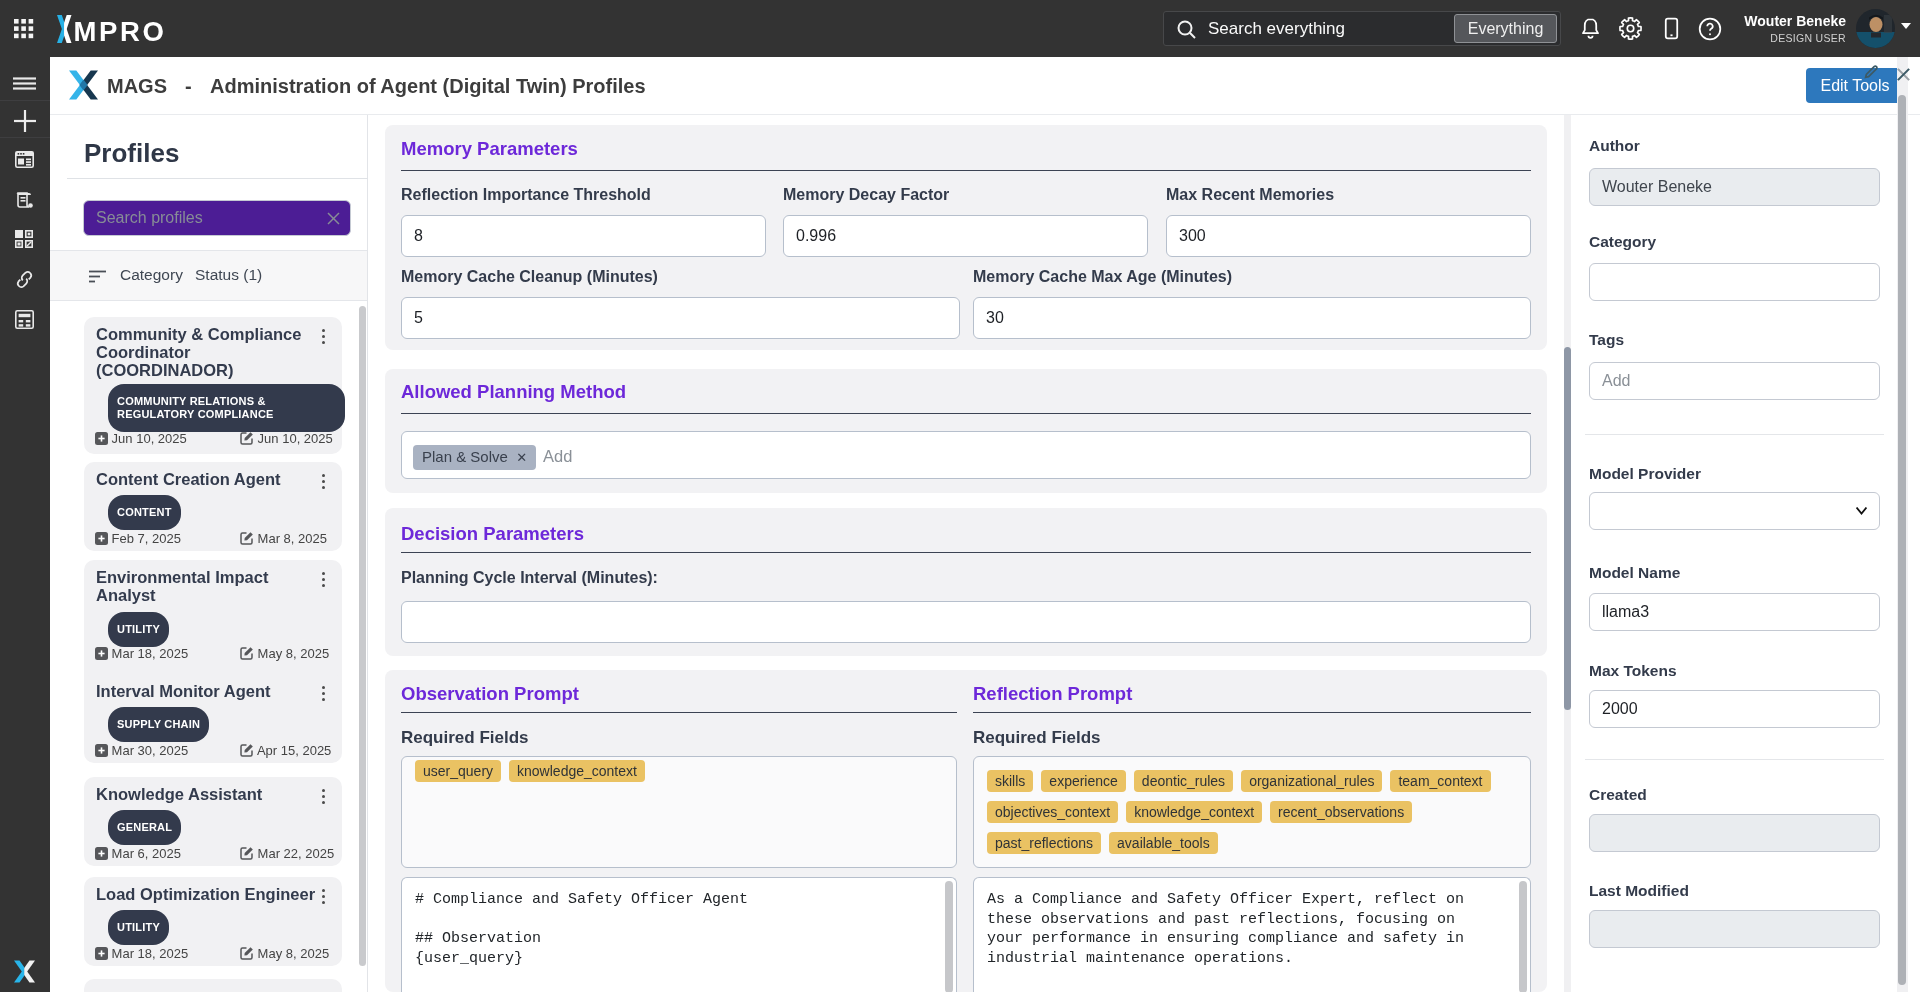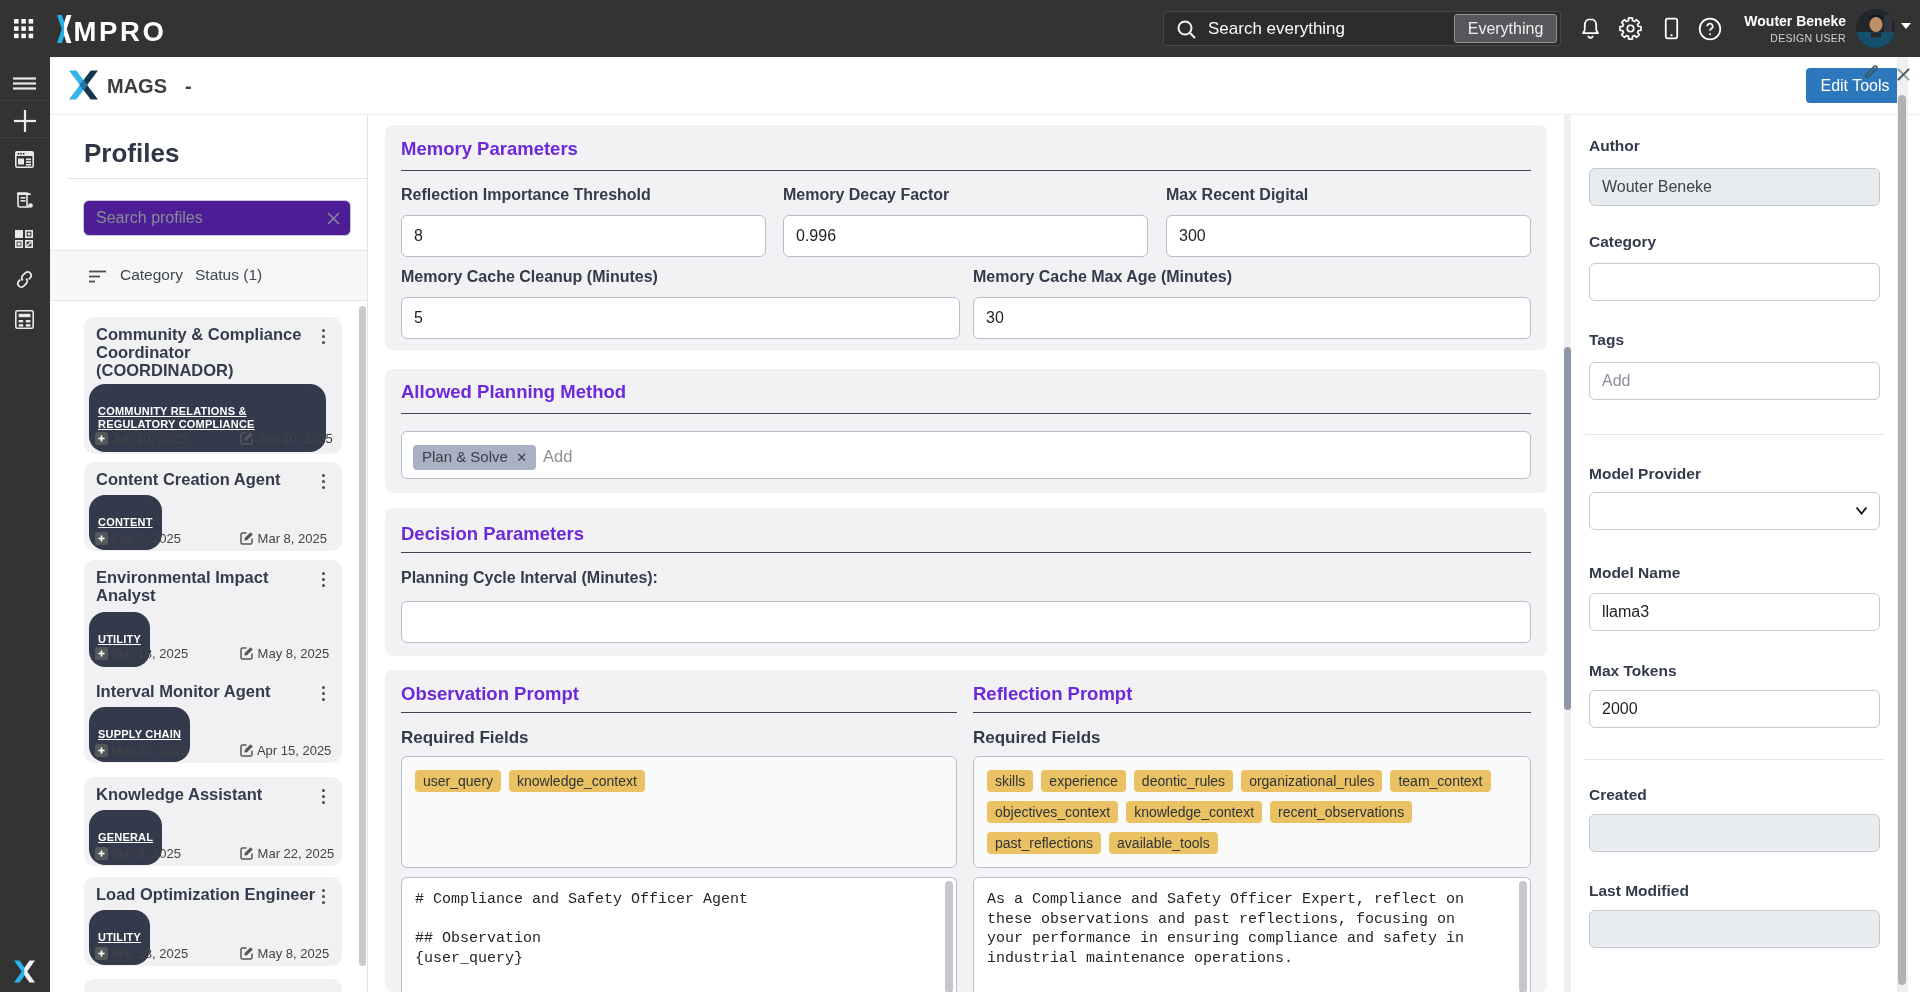--- a/index.html
+++ b/index.html
@@ -18,22 +18,22 @@
   #everything { position:absolute; right:3px; top:2px; width:103px; height:29px; background:#55575b;
     border:1px solid #8f9195; border-radius:3px; color:#efefef; font-size:16px; text-align:center;
     line-height:28px; }
   .ticon { position:absolute; top:16px; }
   
   #leftpanel { position:absolute; left:50px; top:115px; width:318px; height:877px; background:#fff;
     border-right:1px solid #e2e4e8; }
   .pcard { position:absolute; left:34px; width:258px; background:#f1f1f3; border-radius:10px; }
   .pcard h3 { font-size:16.5px; font-weight:bold; color:#333b4d; line-height:18px;
     position:absolute; left:12px; top:8px; width:232px; }
-  .badge { position:absolute; left:5px; background:#333a4c; color:#fff; font-size:11px;
-    font-weight:bold; border-radius:16px; padding:21px 9px; line-height:13px; letter-spacing:0.2px;text-decoration:underline; }
+  .badge { position:absolute; left:24px; background:#333a4c; color:#fff; font-size:11px;
+    font-weight:bold; border-radius:16px; padding:11px 9px; line-height:13px; letter-spacing:0.2px; }
   .dts { position:absolute; font-size:13px; color:#444; }
   .dots { position:absolute; right:16px; top:12px; width:4px; }
   .dots span { display:block; width:3.2px; height:3.2px; border-radius:50%; background:#4a4a4a; margin-bottom:2.6px; }
   
   #main { position:absolute; left:369px; top:115px; width:1203px; height:877px; background:#fff; }
   .mcard { position:absolute; left:16px; width:1162px; background:#f2f2f4; border-radius:8px; }
   .mtitle { position:absolute; left:16px; font-size:18.5px; font-weight:bold; color:#6d28d9; }
   .mhr { position:absolute; left:16px; width:1130px; height:0; border-top:1.5px solid #3c4353; }
   .flabel { position:absolute; font-size:16px; font-weight:bold; color:#333b4b; }
   .inp { position:absolute; height:42px; background:#fff; border:1px solid #b6bfcc; border-radius:6px;
@@ -233,20 +233,21 @@
       <path d="M21.7 0.5 L29 0.5 L7.3 29.5 L0 29.5 Z" fill="#35b4e9"></path>
     </g>
     <g clip-path="url(#hxr)">
       <path d="M0 0.5 L7.3 0.5 L29 29.5 L21.7 29.5 Z" fill="#17374f"></path>
       <path d="M21.7 0.5 L29 0.5 L7.3 29.5 L0 29.5 Z" fill="#17374f"></path>
     </g>
     <path d="M14.5 9.6 L18.6 15 L14.5 20.4 L10.4 15 Z" fill="#2077a8"></path>
   </svg>
   <div class="htitle" style="left:57px;top:18px">MAGS</div>
   <div class="htitle" style="left:135px;top:18px">-</div>
+  <div class="htitle" style="left:160px;top:18px">Administration of Agent (Digital Twin) Profiles</div>
   <div class="abs" style="left:1756px;top:11px;width:98px;height:35px;background:#2d78bd;border-radius:4px;color:#fff;font-size:16px;text-align:center;line-height:35px">Edit Tools</div>
 
   <svg class="abs" style="left:1813px;top:7px;z-index:6" width="16" height="16" viewBox="0 0 18 18" fill="none" stroke="#3c5a66" stroke-width="2">
     <path d="M3 15 L3.8 11.8 L12.5 3 a1.8 1.8 0 0 1 2.6 2.6 L6.3 14.2 Z"></path>
   </svg>
 
   <svg class="abs" style="left:1847px;top:11px;z-index:6" width="13" height="13" viewBox="0 0 15 15" fill="none" stroke-width="2.4">
     <line x1="1" y1="1" x2="14" y2="14" stroke="#9aa0a6"></line>
     <line x1="14" y1="1" x2="1" y2="14" stroke="#3c5a66"></line>
   </svg>
@@ -415,21 +416,21 @@
   <div class="sbthumb" style="left:309px;top:191px;width:7px;height:660px;background:#c9cacd"></div>
 </div>
 
 <div id="main">
 
   <div class="mcard" style="top:10px;height:225px">
     <div class="mtitle" style="top:13px">Memory Parameters</div>
     <div class="mhr" style="top:45px"></div>
     <div class="flabel" style="left:16px;top:61px">Reflection Importance Threshold</div>
     <div class="flabel" style="left:398px;top:61px">Memory Decay Factor</div>
-    <div class="flabel" style="left:781px;top:61px">Max Recent Digital</div>
+    <div class="flabel" style="left:781px;top:61px">Max Recent Memories</div>
     <div class="inp" style="left:16px;top:90px;width:365px">8</div>
     <div class="inp" style="left:398px;top:90px;width:365px">0.996</div>
     <div class="inp" style="left:781px;top:90px;width:365px">300</div>
     <div class="flabel" style="left:16px;top:143px">Memory Cache Cleanup (Minutes)</div>
     <div class="flabel" style="left:588px;top:143px">Memory Cache Max Age (Minutes)</div>
     <div class="inp" style="left:16px;top:172px;width:559px">5</div>
     <div class="inp" style="left:588px;top:172px;width:558px">30</div>
   </div>
 
   <div class="mcard" style="top:254px;height:124px">
@@ -448,21 +449,21 @@
     <div class="inp" style="left:16px;top:93px;width:1130px"></div>
   </div>
 
   <div class="mcard" style="top:555px;height:322px">
     <div class="mtitle" style="top:13px">Observation Prompt</div>
     <div class="mhr" style="top:42px;width:556px"></div>
     <div class="mtitle" style="left:588px;top:13px">Reflection Prompt</div>
     <div class="mhr" style="left:588px;top:42px;width:558px"></div>
     <div class="flabel" style="left:16px;top:58px;font-size:17px">Required Fields</div>
     <div class="flabel" style="left:588px;top:58px;font-size:17px">Required Fields</div>
-    <div class="abs" style="left:16px;top:86px;width:556px;height:112px;background:#fafafb;border:1px solid #b6bfcc;border-radius:6px;padding:13px 13px">
+    <div class="abs" style="left:16px;top:86px;width:556px;height:112px;background:#fafafb;border:1px solid #b6bfcc;border-radius:6px;padding:3px 13px">
       <span class="tag">user_query</span><span class="tag">knowledge_context</span>
     </div>
     <div class="abs" style="left:588px;top:86px;width:558px;height:112px;background:#fafafb;border:1px solid #b6bfcc;border-radius:6px;padding:13px 13px 0 13px">
       <span class="tag">skills</span><span class="tag">experience</span><span class="tag">deontic_rules</span><span class="tag">organizational_rules</span><span class="tag">team_context</span><span class="tag">objectives_context</span><span class="tag">knowledge_context</span><span class="tag">recent_observations</span><span class="tag">past_reflections</span><span class="tag">available_tools</span>
     </div>
     <div class="abs" style="left:16px;top:207px;width:556px;height:115px;background:#fff;border:1px solid #b6bfcc;border-radius:6px 6px 0 0;border-bottom:none">
       <pre style="margin:12px 0 0 13px;font-family:'Liberation Mono',monospace;font-size:15px;line-height:19.5px;color:#212529"># Compliance and Safety Officer Agent
 
 ## Observation
 {user_query}</pre>

